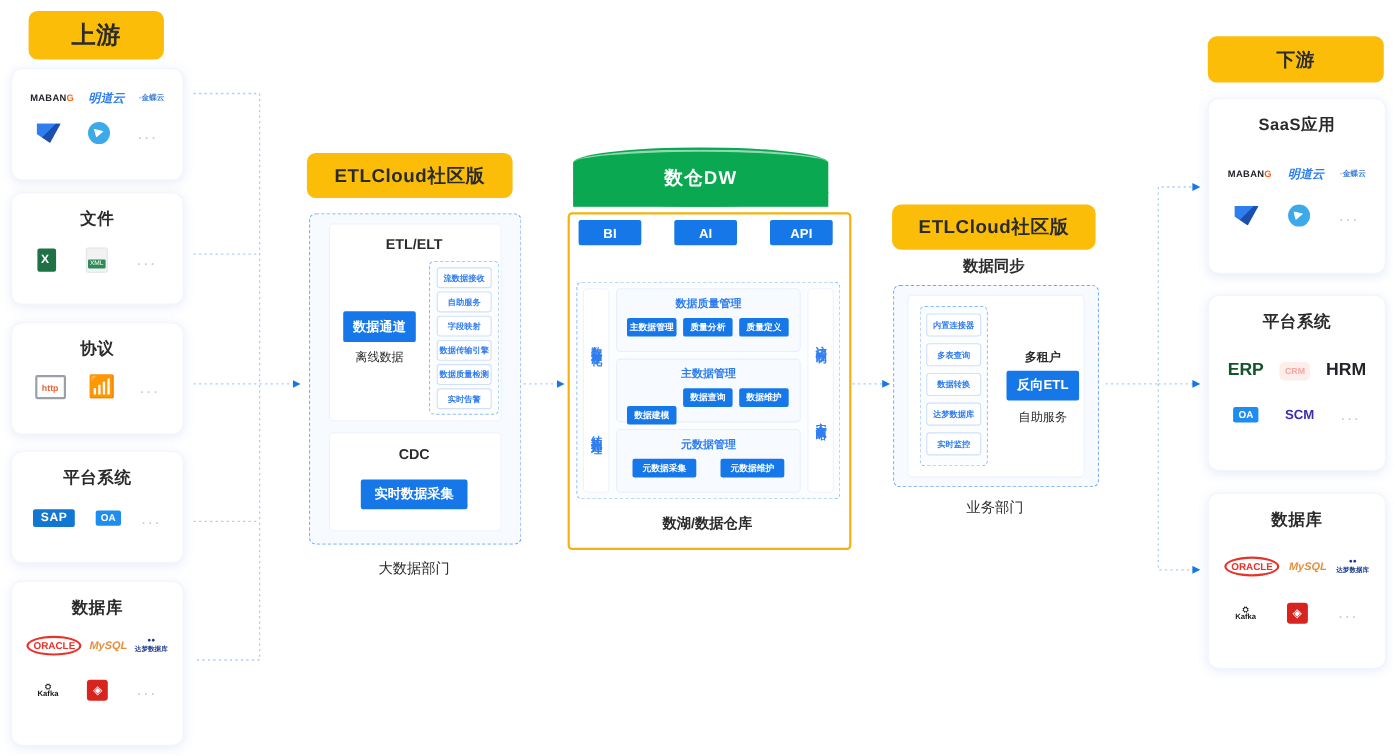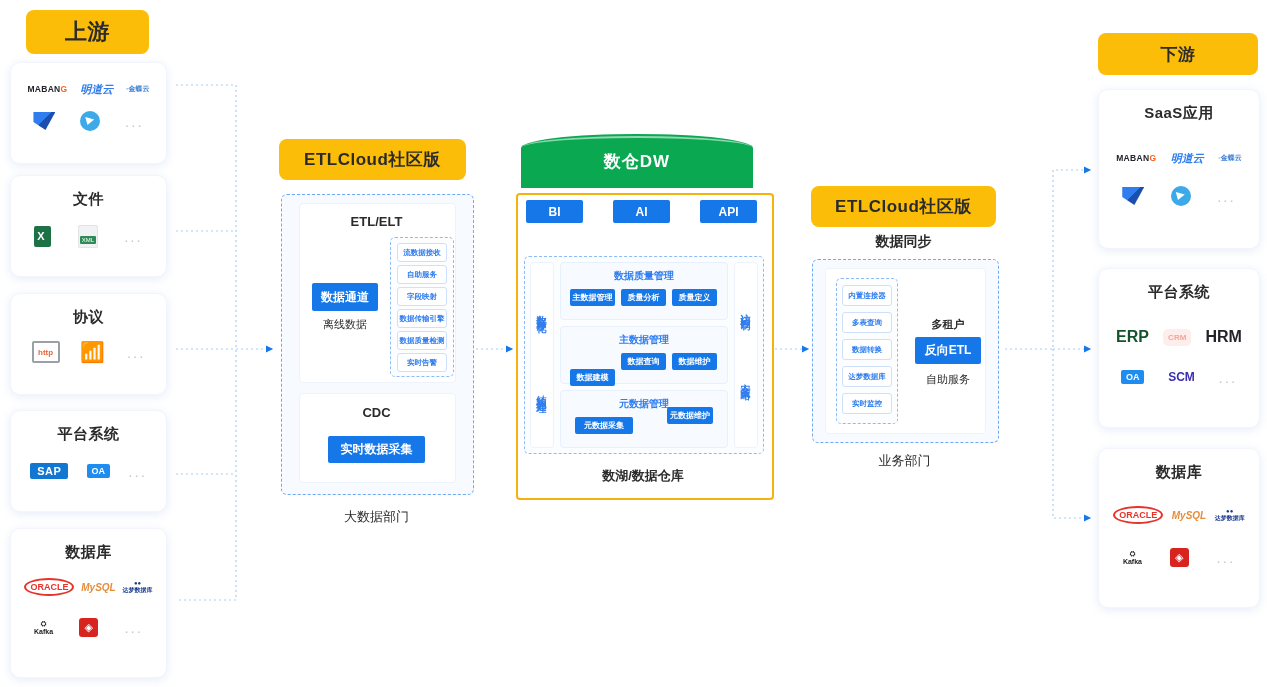--- a/index.html
+++ b/index.html
@@ -293,21 +293,21 @@
   <div class="panel" style="left:560px;top:326px;width:166px;height:56px;">
     <div style="text-align:center;font-size:10px;color:#2f7def;font-weight:700;margin-top:6px;">主数据管理</div>
     <div class="solid-chip" style="left:9px;top:42px;width:45px;height:17px;">数据建模</div>
     <div class="solid-chip" style="left:60px;top:26px;width:45px;height:17px;">数据查询</div>
     <div class="solid-chip" style="left:111px;top:26px;width:45px;height:17px;">数据维护</div>
   </div>
 
   <div class="panel" style="left:560px;top:390px;width:166px;height:56px;">
     <div style="text-align:center;font-size:10px;color:#2f7def;font-weight:700;margin-top:6px;">元数据管理</div>
     <div class="solid-chip" style="left:14px;top:26px;width:58px;height:17px;">元数据采集</div>
-    <div class="solid-chip" style="left:94px;top:16px;width:46px;height:17px;margin-left:12px;">元数据维护</div>
+    <div class="solid-chip" style="left:94px;top:26px;width:58px;height:17px;">元数据维护</div>
   </div>
 
   <div class="lbl lbl-b" style="left:516px;top:467px;width:254px;font-size:13px;">数湖/数据仓库</div>
 
   <div class="amber-pill" style="left:811px;top:186px;width:185px;height:41px;font-size:17px;">
     <span>ETLCloud社区版</span>
   </div>
   <div class="lbl lbl-b" style="left:811px;top:233px;width:185px;font-size:14px;">数据同步</div>
 
   <div class="dashed-box" style="left:812px;top:259px;width:185px;height:182px;"></div>

